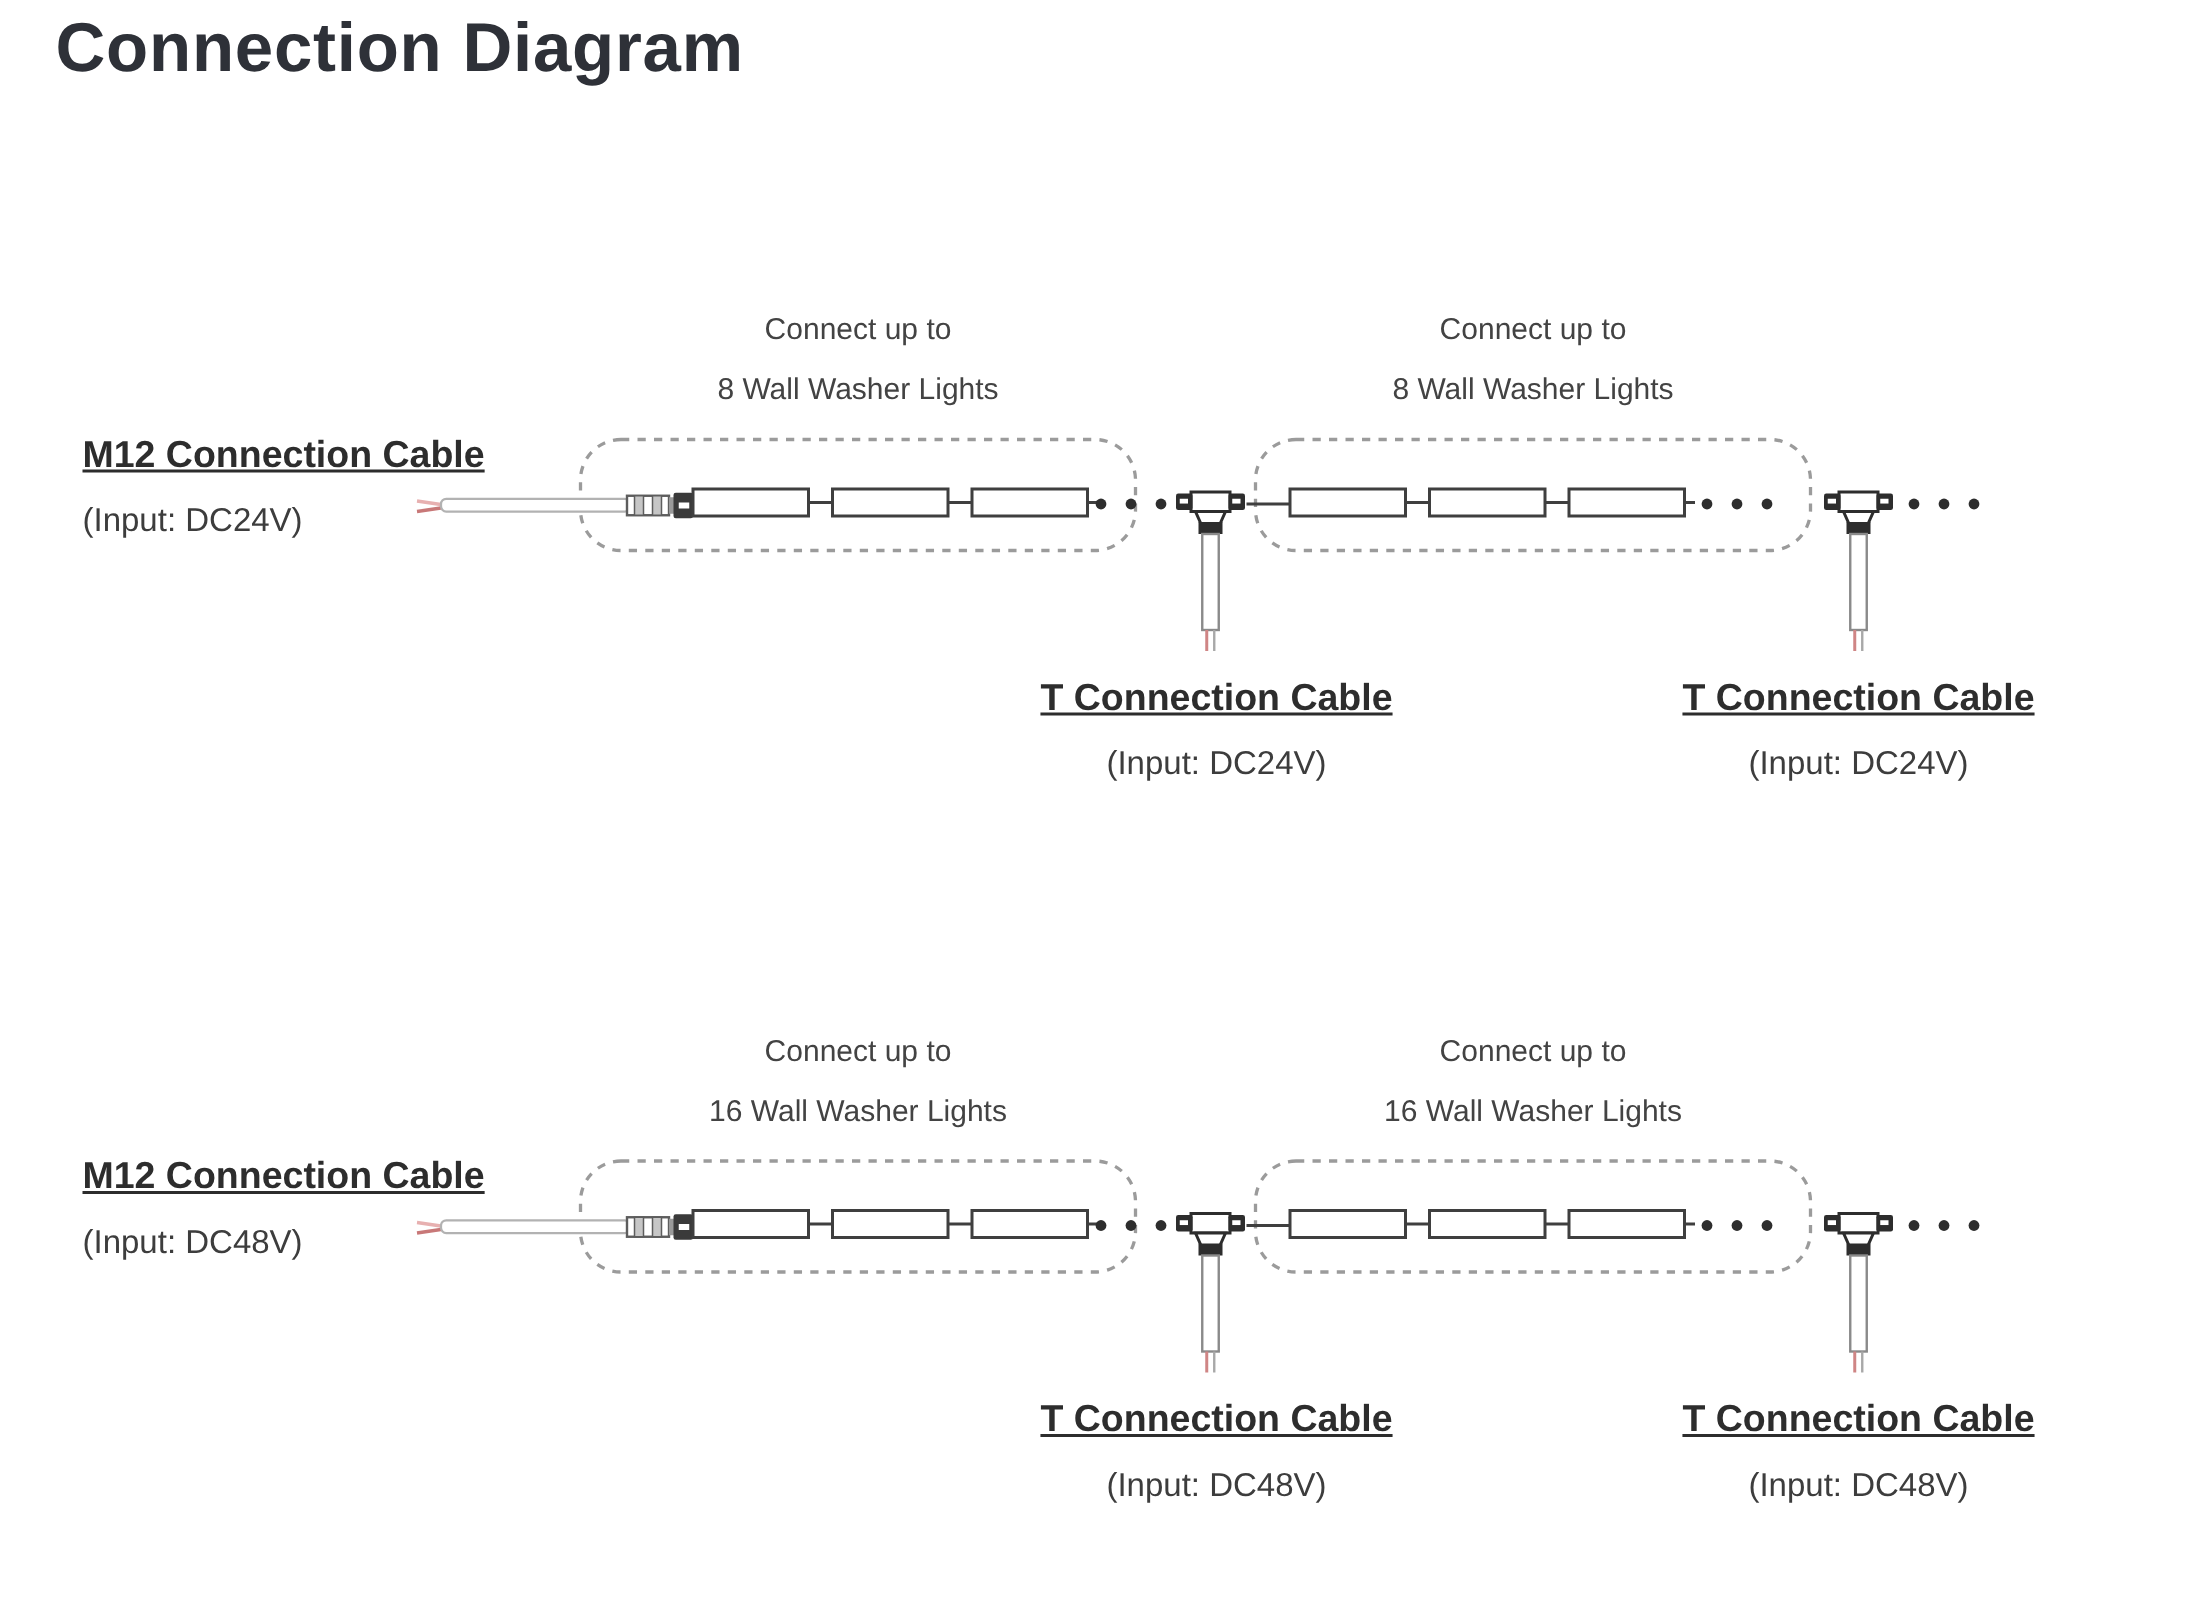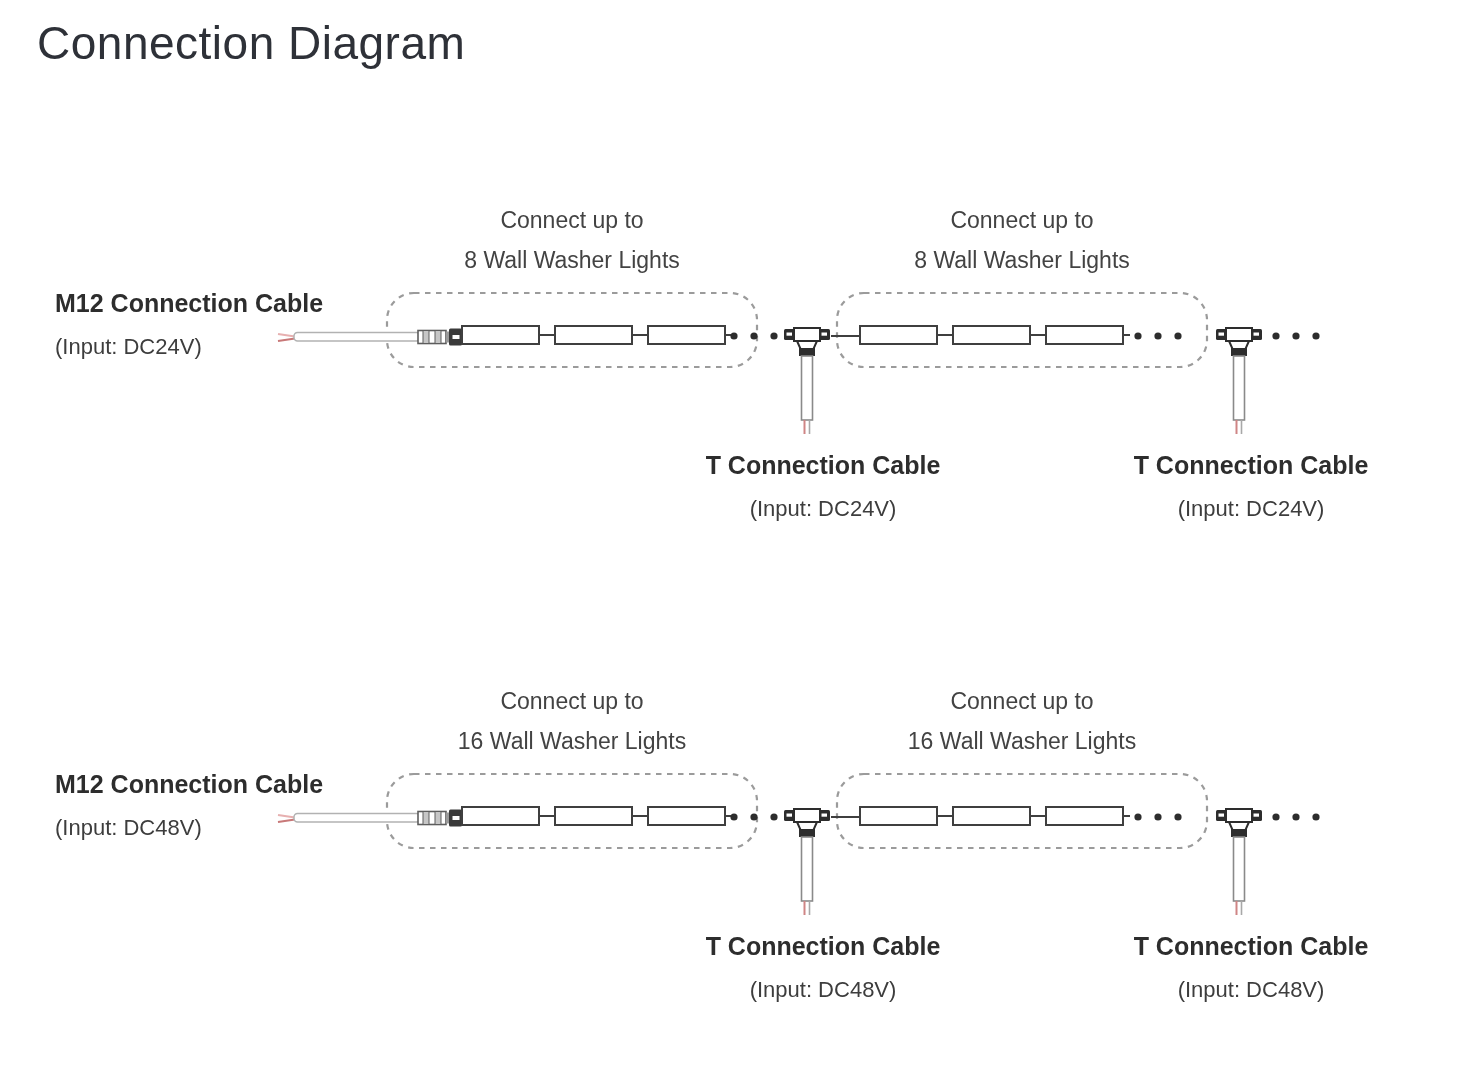--- a/index.html
+++ b/index.html
@@ -11,59 +11,59 @@
     position: relative;
     width: 1459px;
     height: 1072px;
     background: #ffffff;
     overflow: hidden;
     font-family: "Liberation Sans", sans-serif;
   }
   .page-title {
     position: absolute;
     left: 37px;
-    top: 16px;
+    top: 4px;
     margin: 0;
     font-size: 46px;
-    font-weight: 400;
+    font-weight: 700;
     letter-spacing: 0.5px;
     color: #2e3138;
     font-family: "Liberation Sans", sans-serif;
   }
   .diagram-svg {
     position: absolute;
     left: 0;
     top: 0;
   }
   .lbl {
     position: absolute;
     color: #3b3b3b;
     white-space: nowrap;
   }
   .connect-label {
     width: 360px;
     text-align: center;
-    font-size: 23px;
+    font-size: 20px;
     line-height: 40px;
     color: #434343;
     transform: translateX(-50%);
   }
   .m12-name, .t-name {
     font-size: 25px;
     font-weight: 700;
     color: #2d2d2d;
+    text-decoration: underline;
   }
   .m12-input, .t-input {
     font-size: 22px;
     color: #3d3d3d;
   }
   .t-name, .t-input {
     transform: translateX(-50%);
     text-align: center;
-    margin-left: 12px;
   }
 </style>
 </head>
 <body>
 
 <div class="canvas">
 
   <h1 class="page-title">Connection Diagram</h1>
 
   <svg class="diagram-svg" width="1459" height="1072" viewBox="0 0 1459 1072">

